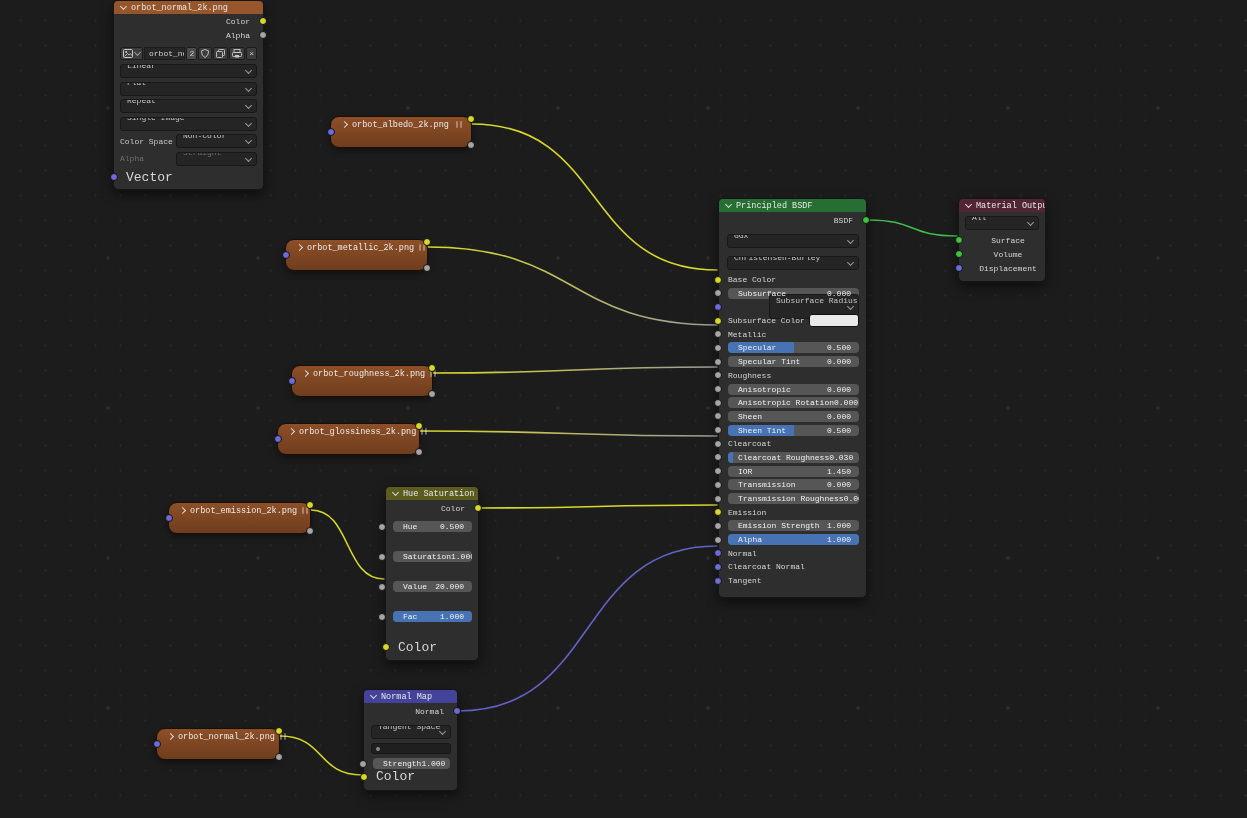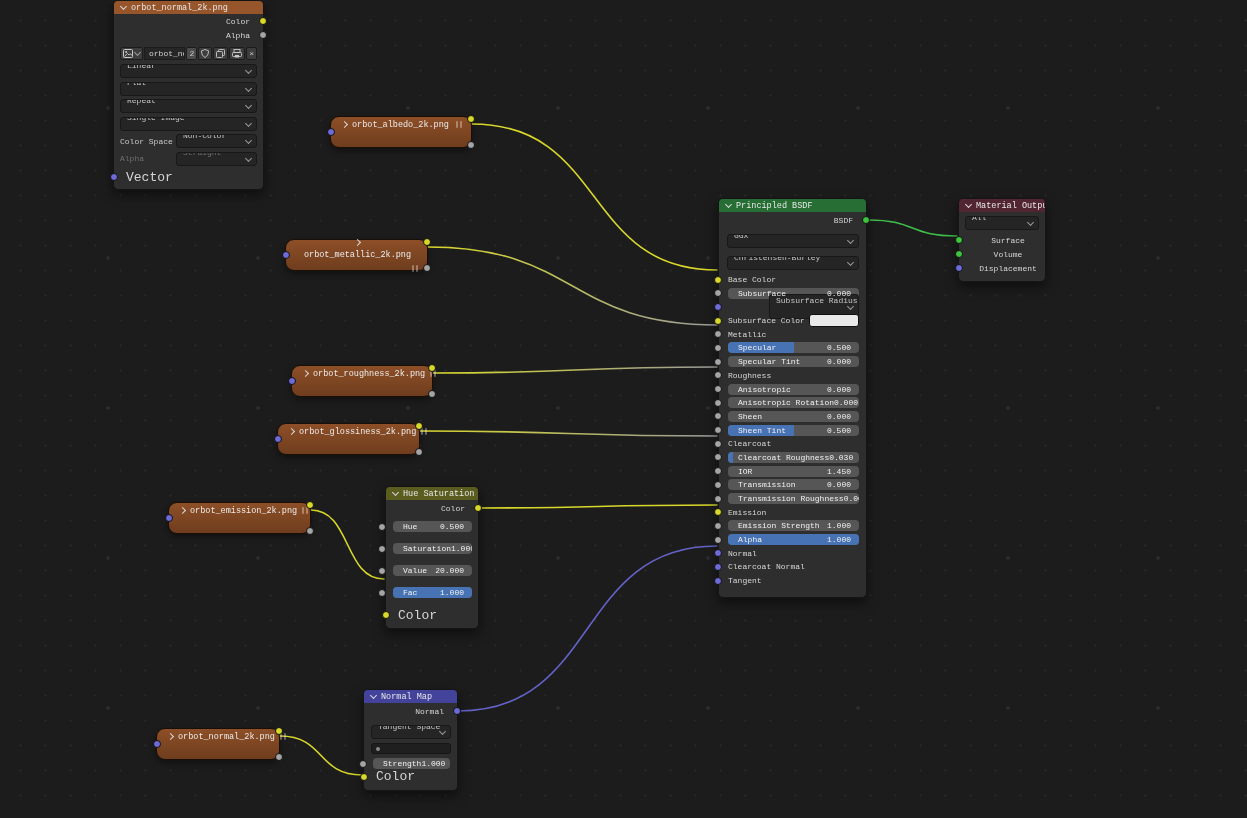--- a/index.html
+++ b/index.html
@@ -79,21 +79,21 @@
         box-shadow:0 3px 6px rgba(0,0,0,.4);}
   .pill .socket.inleft{left:-4px;top:50%;margin-top:-4px;}
   .pill .socket.outtop{right:-4px;top:-2px;}
   .pill .socket.outbot{right:-4px;bottom:-2px;}
   .hbars{margin-left:auto;display:flex;gap:2px;}
   .hbars i{width:2px;height:7px;background:rgba(255,255,255,.33);border-radius:1px;}
 
   
   #node-hsv{left:385px;top:486px;width:94px;padding-bottom:5px;}
   #hsv-sliders{margin:3px 6px 0 7px;}
-  .hrow{position:relative;height:15px;margin-bottom:7px;display:flex;align-items:center;}
+  .hrow{position:relative;height:15px;margin-bottom:15px;display:flex;align-items:center;}
   .hrow .socket{left:-15px;top:50%;margin-top:-4px;}
 
   
   #node-nm{left:363px;top:689px;width:95px;padding-bottom:6px;}
   #node-nm .xdd{margin:6px 6px 0 7px;}
   .uvfield{margin:4px 6px 0 7px;height:11px;background:#1f1f1f;border:1px solid #161616;border-radius:3px;
            display:flex;align-items:center;padding:0 4px;color:#bdbdbd;font-size:8px;gap:3px;box-sizing:border-box;}
   .uvdot{width:4px;height:4px;border-radius:50%;background:#8a8a8a;flex:none;}
   #nm-strength-row{position:relative;margin:4px 7px 0 9px;}
   #nm-strength-row .socket{left:-14px;top:50%;margin-top:-4px;}
@@ -231,21 +231,21 @@
     <span class="socket s-purple inleft"></span>
     <span class="caret right"></span>
     <span>orbot_albedo_2k.png</span>
     <span class="hbars">
         <i></i>
         <i></i>
       </span>
     <span class="socket s-yellow outtop"></span>
     <span class="socket s-gray outbot"></span>
   </div>
-  <div class="pill" style="left:285px;top:239px;width:143px;flex-direction:column;">
+  <div class="pill" style="left:285px;top:239px;width:143px;">
     <span class="socket s-purple inleft"></span>
     <span class="caret right"></span>
     <span>orbot_metallic_2k.png</span>
     <span class="hbars">
         <i></i>
         <i></i>
       </span>
     <span class="socket s-yellow outtop"></span>
     <span class="socket s-gray outbot"></span>
   </div>

